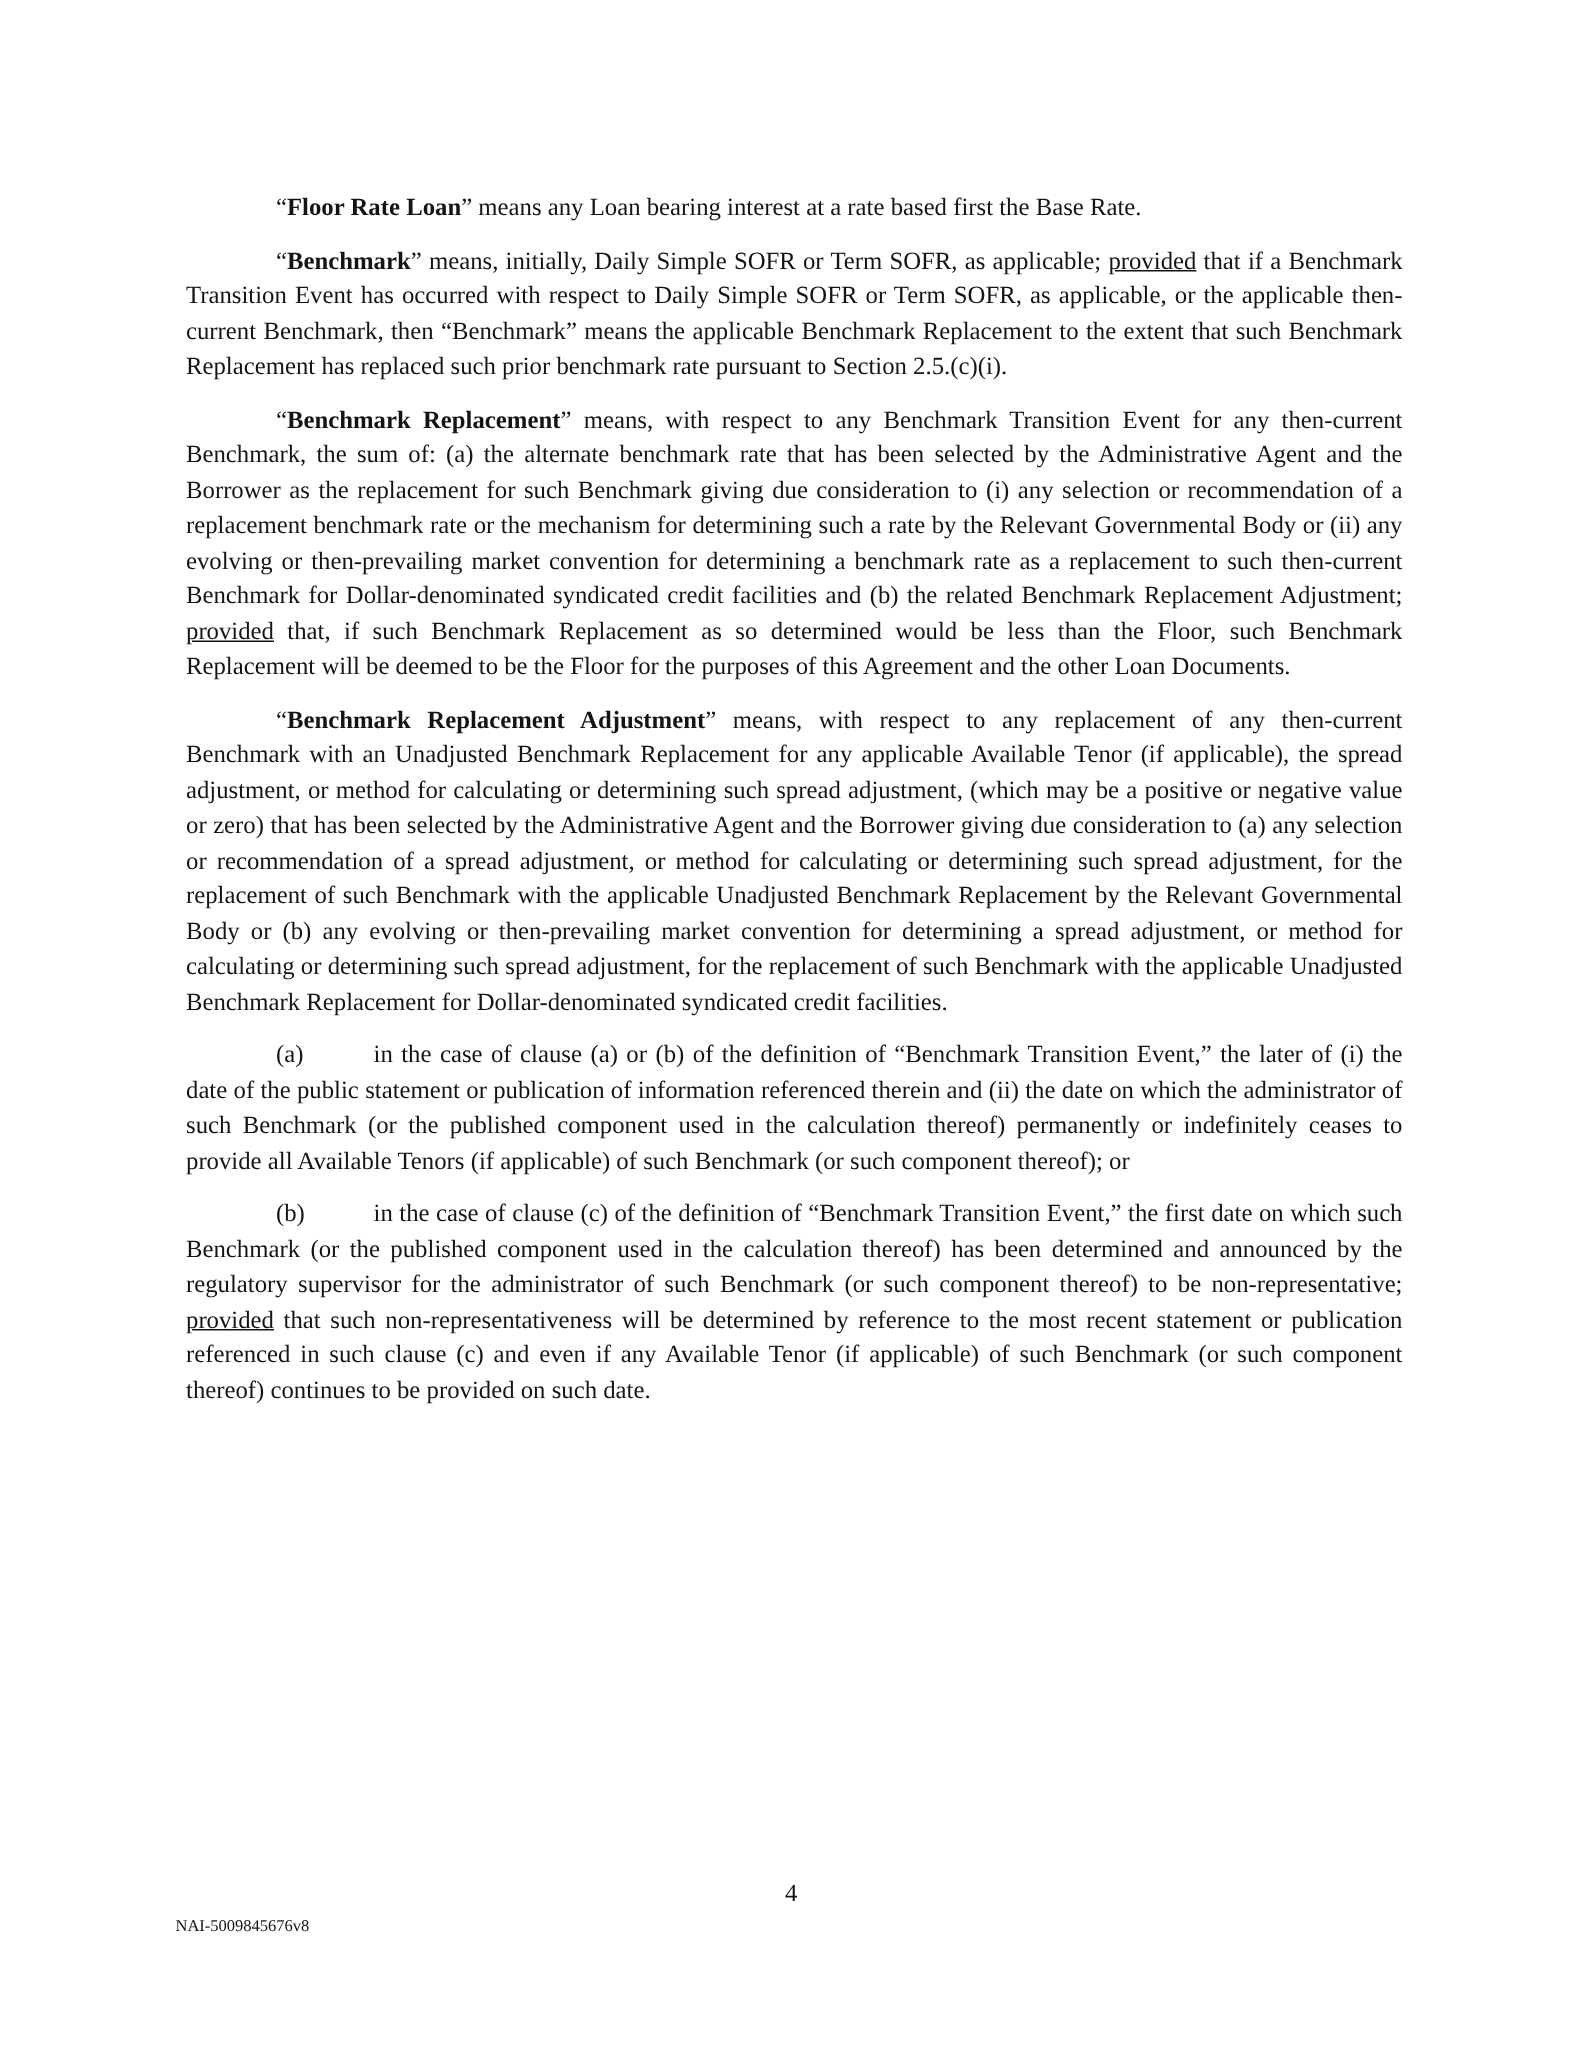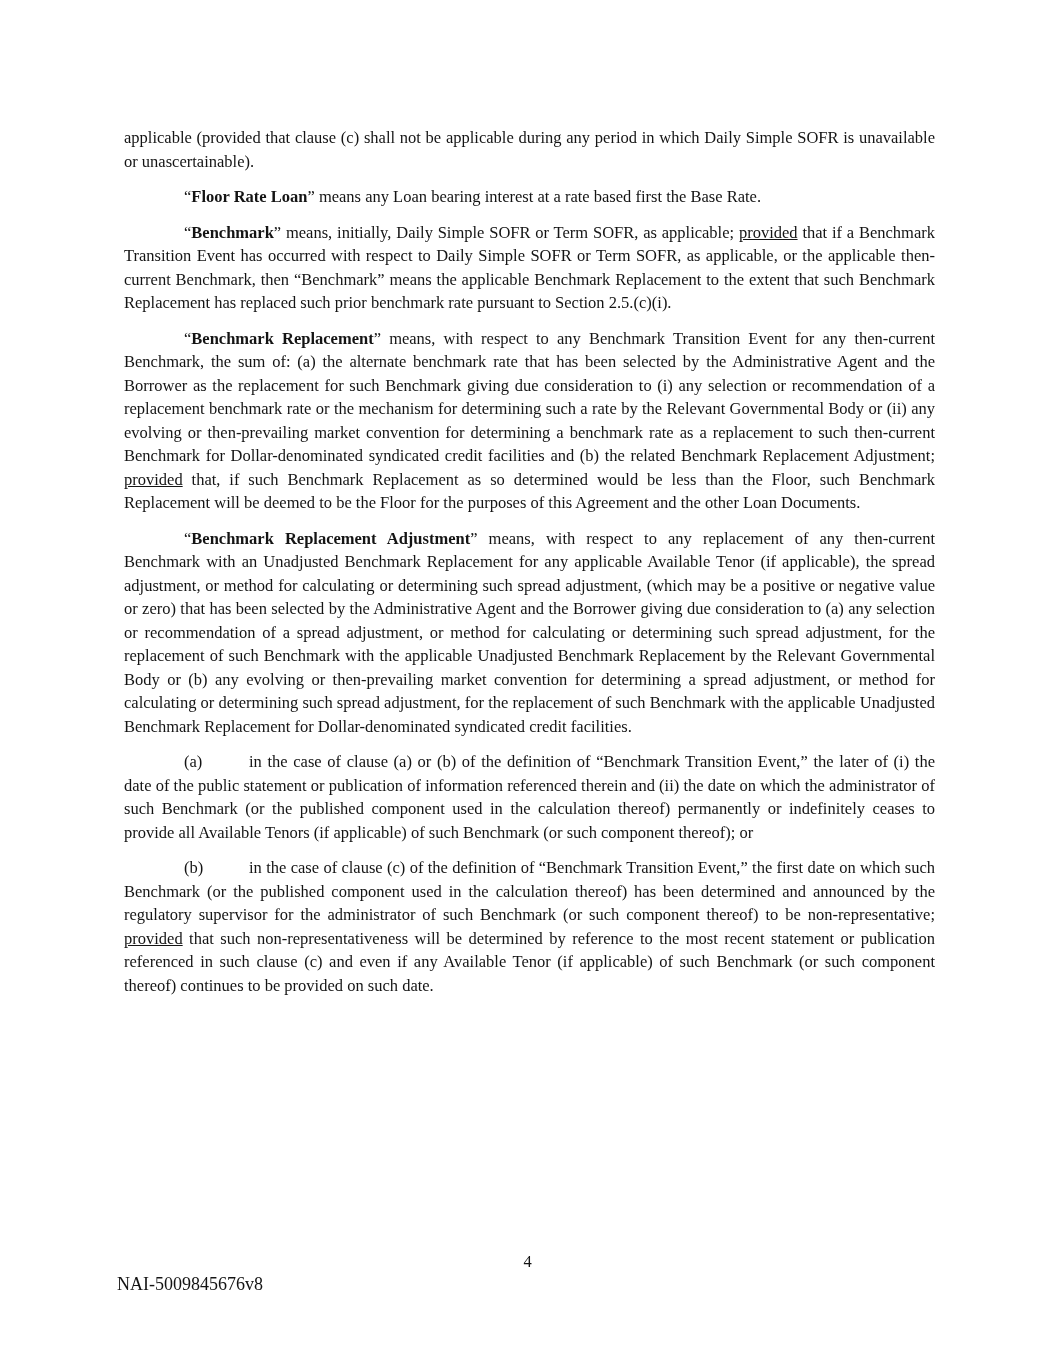--- a/index.html
+++ b/index.html
@@ -46,31 +46,30 @@
     top: 1252px;
     width: 1055px;
     text-align: center;
     font-size: 16.5px;
     line-height: 20px;
   }
   .doc-id {
     position: absolute;
     left: 117px;
     top: 1276px;
-    font-size: 18px;
+    font-size: 11px;
     line-height: 16px;
   }
 </style>
 </head>
 <body>
 
 <div class="page">
   <div class="body-text">
 
-    <p class="para"><span>applicable (provided that clause (c) shall not be applicable during any period in which Daily Simple SOFR is unavailable or unascertainable).</span></p>
 
     <p class="para indent"><span>“</span><span class="term">Floor Rate Loan</span><span>” means any Loan bearing interest at a rate based first the Base Rate.</span></p>
 
     <p class="para indent"><span>“</span><span class="term">Benchmark</span><span>” means, initially, Daily Simple SOFR or Term SOFR, as applicable; </span><span class="uline">provided</span><span> that if a Benchmark Transition Event has occurred with respect to Daily Simple SOFR or Term SOFR, as applicable, or the applicable then-current Benchmark, then “Benchmark” means the applicable Benchmark Replacement to the extent that such Benchmark Replacement has replaced such prior benchmark rate pursuant to Section 2.5.(c)(i).</span></p>
 
     <p class="para indent"><span>“</span><span class="term">Benchmark Replacement</span><span>” means, with respect to any Benchmark Transition Event for any then-current Benchmark, the sum of: (a) the alternate benchmark rate that has been selected by the Administrative Agent and the Borrower as the replacement for such Benchmark giving due consideration to (i) any selection or recommendation of a replacement benchmark rate or the mechanism for determining such a rate by the Relevant Governmental Body or (ii) any evolving or then-prevailing market convention for determining a benchmark rate as a replacement to such then-current Benchmark for Dollar-denominated syndicated credit facilities and (b) the related Benchmark Replacement Adjustment; </span><span class="uline">provided</span><span> that, if such Benchmark Replacement as so determined would be less than the Floor, such Benchmark Replacement will be deemed to be the Floor for the purposes of this Agreement and the other Loan Documents.</span></p>
 
     <p class="para indent"><span>“</span><span class="term">Benchmark Replacement Adjustment</span><span>” means, with respect to any replacement of any then-current Benchmark with an Unadjusted Benchmark Replacement for any applicable Available Tenor (if applicable), the spread adjustment, or method for calculating or determining such spread adjustment, (which may be a positive or negative value or zero) that has been selected by the Administrative Agent and the Borrower giving due consideration to (a) any selection or recommendation of a spread adjustment, or method for calculating or determining such spread adjustment, for the replacement of such Benchmark with the applicable Unadjusted Benchmark Replacement by the Relevant Governmental Body or (b) any evolving or then-prevailing market convention for determining a spread adjustment, or method for calculating or determining such spread adjustment, for the replacement of such Benchmark with the applicable Unadjusted Benchmark Replacement for Dollar-denominated syndicated credit facilities.</span></p>
 
 

